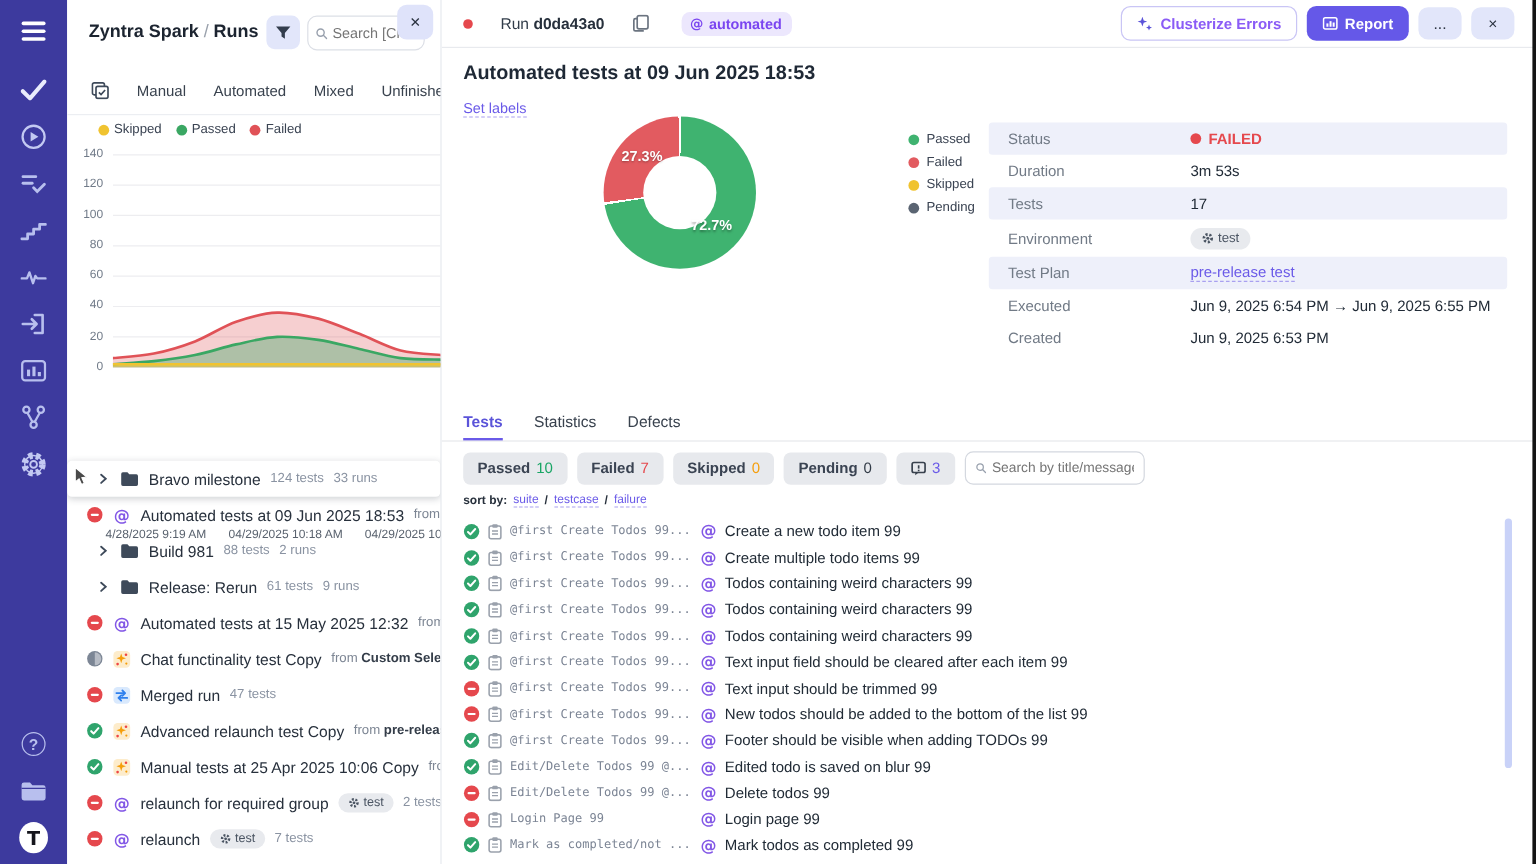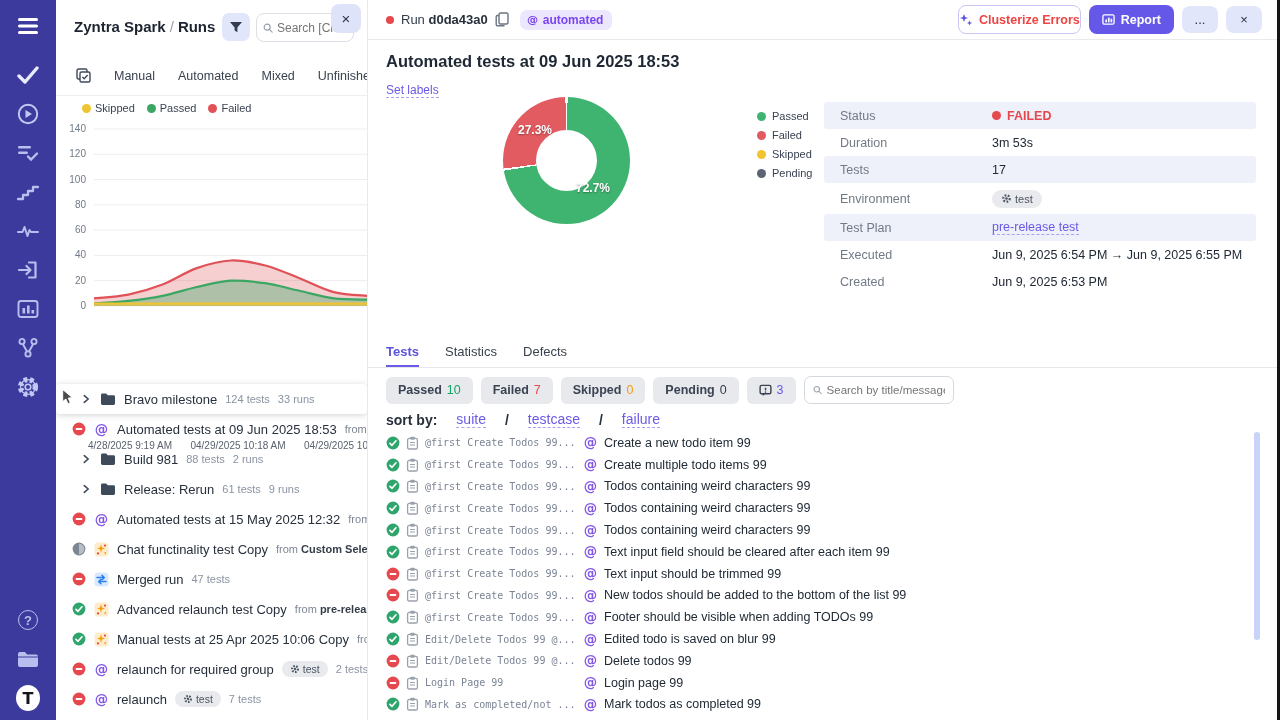--- a/index.html
+++ b/index.html
@@ -40,28 +40,28 @@
   .run-row.sticky { background:#fff; box-shadow:0 1px 6px rgba(40,50,65,.22); border-radius:4px; position:relative; z-index:2; }
   .run-row .rname { font-size:13px; color:#27303c; }
   .run-row .rmeta { font-size:11px; color:#8a93a2; }
   .run-row .rfrom { font-size:11px; color:#7d8694; }
   .run-row .rfrom b { color:#343d49; font-weight:700; }
   .run-row .envpill { display:inline-flex; align-items:center; gap:3px; background:#e8eaee; border-radius:9px; padding:2px 8px; font-size:10.5px; color:#4b5563; }
   .cursor-ic { position:absolute; left:5px; top:5px; z-index:4; }
 
   
   .main { flex:1; position:relative; overflow:hidden; }
-  .runbar { height:40px; display:flex; align-items:center; padding:0 18px; border-bottom:1px solid #e8eaee; gap:7px; }
+  .runbar { height:40px; display:flex; align-items:center; padding:0 18px; border-bottom:1px solid #e8eaee; gap:23px; }
   .rb-dot { width:8px; height:8px; border-radius:50%; background:#e5484d; }
   .rb-label { font-size:13px; color:#313c49; }
   .rb-label b { font-weight:700; color:#27303c; }
   .copy-ic { cursor:pointer; display:flex; }
   .auto-badge { display:inline-flex; align-items:center; gap:4px; background:#ece7fd; color:#7a45f0; border-radius:7px; padding:3px 9px 3px 6px; font-size:12px; font-weight:600; margin-left:4px; cursor:pointer; }
   .rb-right { margin-left:auto; display:flex; gap:8px; align-items:center; }
-  .btn-outline { display:inline-flex; align-items:center; gap:6px; height:29px; padding:0 0; background:#fff; border:1px solid #c9c5f5; color:#ef4444; border-radius:8px; font-size:12.5px; font-weight:600; cursor:pointer; font-family:"Liberation Sans",sans-serif; }
+  .btn-outline { display:inline-flex; align-items:center; gap:6px; height:29px; padding:0 12px; background:#fff; border:1px solid #c9c5f5; color:#8b5cf6; border-radius:8px; font-size:12.5px; font-weight:600; cursor:pointer; font-family:"Liberation Sans",sans-serif; }
   .btn-solid { display:inline-flex; align-items:center; gap:6px; height:29px; padding:0 13px; background:#6558e8; border:none; color:#fff; border-radius:8px; font-size:12.5px; font-weight:600; cursor:pointer; font-family:"Liberation Sans",sans-serif; }
   .btn-soft { height:27px; min-width:36px; background:#e2e6fa; border:none; border-radius:8px; color:#2b3340; font-size:13px; cursor:pointer; padding:0 9px; font-family:"Liberation Sans",sans-serif; }
 
   .content { position:absolute; top:40px; left:0; right:0; bottom:0; }
   .h1 { position:absolute; left:18px; top:12px; font-size:16.5px; font-weight:700; color:#1e2835; }
   .setlabels { position:absolute; left:18px; top:43px; font-size:12px; color:#6a5ae8; border-bottom:1px dashed #a9a0f0; cursor:pointer; }
 
   .donut-wrap { position:absolute; left:135px; top:57px; width:127px; height:127px; }
   .donut { width:127px; height:127px; border-radius:50%; position:relative; }
   .donut::after { content:""; position:absolute; left:33px; top:33px; width:61px; height:61px; background:#fff; border-radius:50%; }
@@ -87,21 +87,21 @@
   .tabs2 { position:absolute; left:0; right:0; top:304px; height:24px; border-bottom:1px solid #e6e8ec; display:flex; gap:26px; padding-left:18px; }
   .t2 { font-size:13px; color:#39424e; cursor:pointer; padding-bottom:8px; }
   .t2.active { color:#5b54d9; font-weight:700; border-bottom:2.5px solid #6a5ae8; }
 
   .chips { position:absolute; left:18px; top:336px; display:flex; gap:8px; align-items:center; }
   .chip { display:inline-flex; align-items:center; gap:5px; background:#e7e9ed; border:none; border-radius:6px; height:27px; padding:0 12px; font-size:12.5px; font-weight:600; color:#3a4352; cursor:pointer; font-family:"Liberation Sans",sans-serif; }
   .chip .cnt { font-weight:400; }
   .t-search { display:flex; align-items:center; gap:5px; width:150px; height:28px; border:1px solid #d4d8df; border-radius:7px; padding:0 8px; background:#fff; overflow:hidden; }
   .t-search input { border:none; outline:none; font-size:11.5px; color:#55606e; width:118px; font-family:"Liberation Sans",sans-serif; }
 
-  .sortrow { position:absolute; left:18px; top:371px; font-size:14px; color:#27303c; font-weight:700; display:flex; gap:19px; align-items:center; }
+  .sortrow { position:absolute; left:18px; top:371px; font-size:10px; color:#27303c; font-weight:700; display:flex; gap:5px; align-items:center; }
   .sortrow a { color:#6a5ae8; font-weight:400; border-bottom:1px dashed #a9a0f0; cursor:pointer; }
 
   .testlist { position:absolute; left:18px; right:34px; top:392px; bottom:0; overflow:hidden; }
   .trow { display:flex; align-items:center; height:21.8px; gap:6px; cursor:pointer; white-space:nowrap; }
   .trow .suite { font-family:"DejaVu Sans Mono", monospace; font-size:10px; color:#7b8494; width:152px; overflow:hidden; flex-shrink:0; }
   .trow .ttitle { font-size:12.5px; color:#212b36; }
   .list-thumb { position:absolute; right:20px; top:392px; width:6px; height:208px; background:#c9d2f8; border-radius:3px; }
 
   .edge { position:absolute; right:0; top:0; width:3px; height:720px; background:#141414; z-index:50; }
   .ic { display:inline-flex; align-items:center; justify-content:center; flex-shrink:0; }

